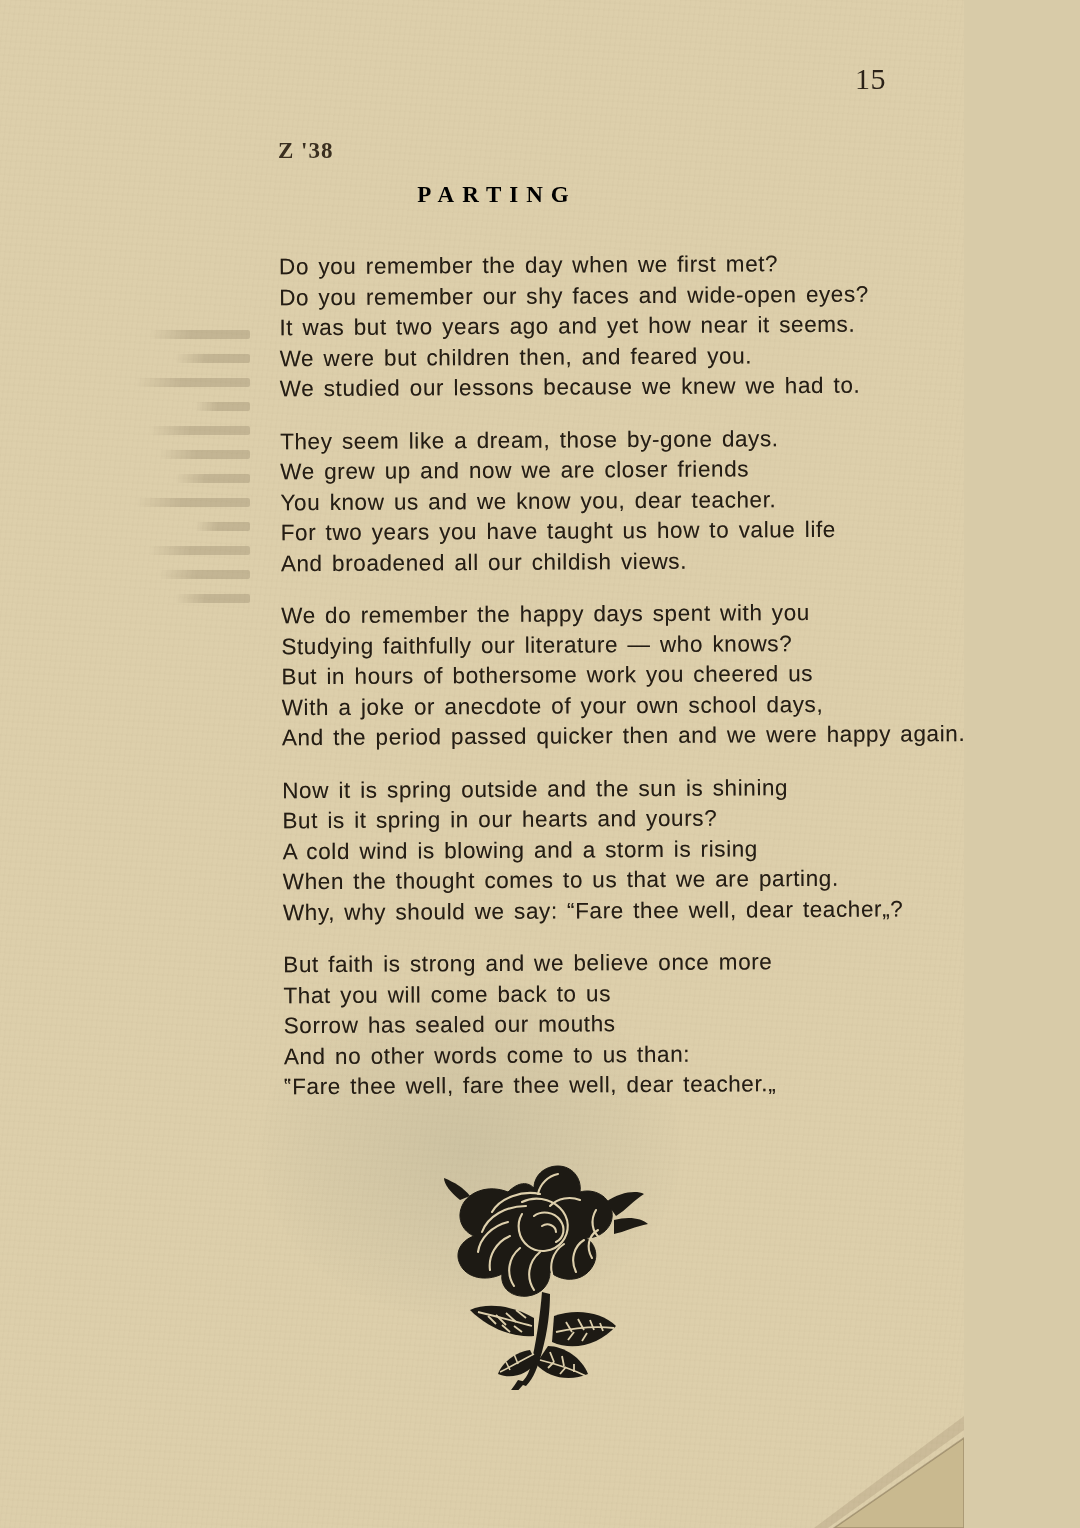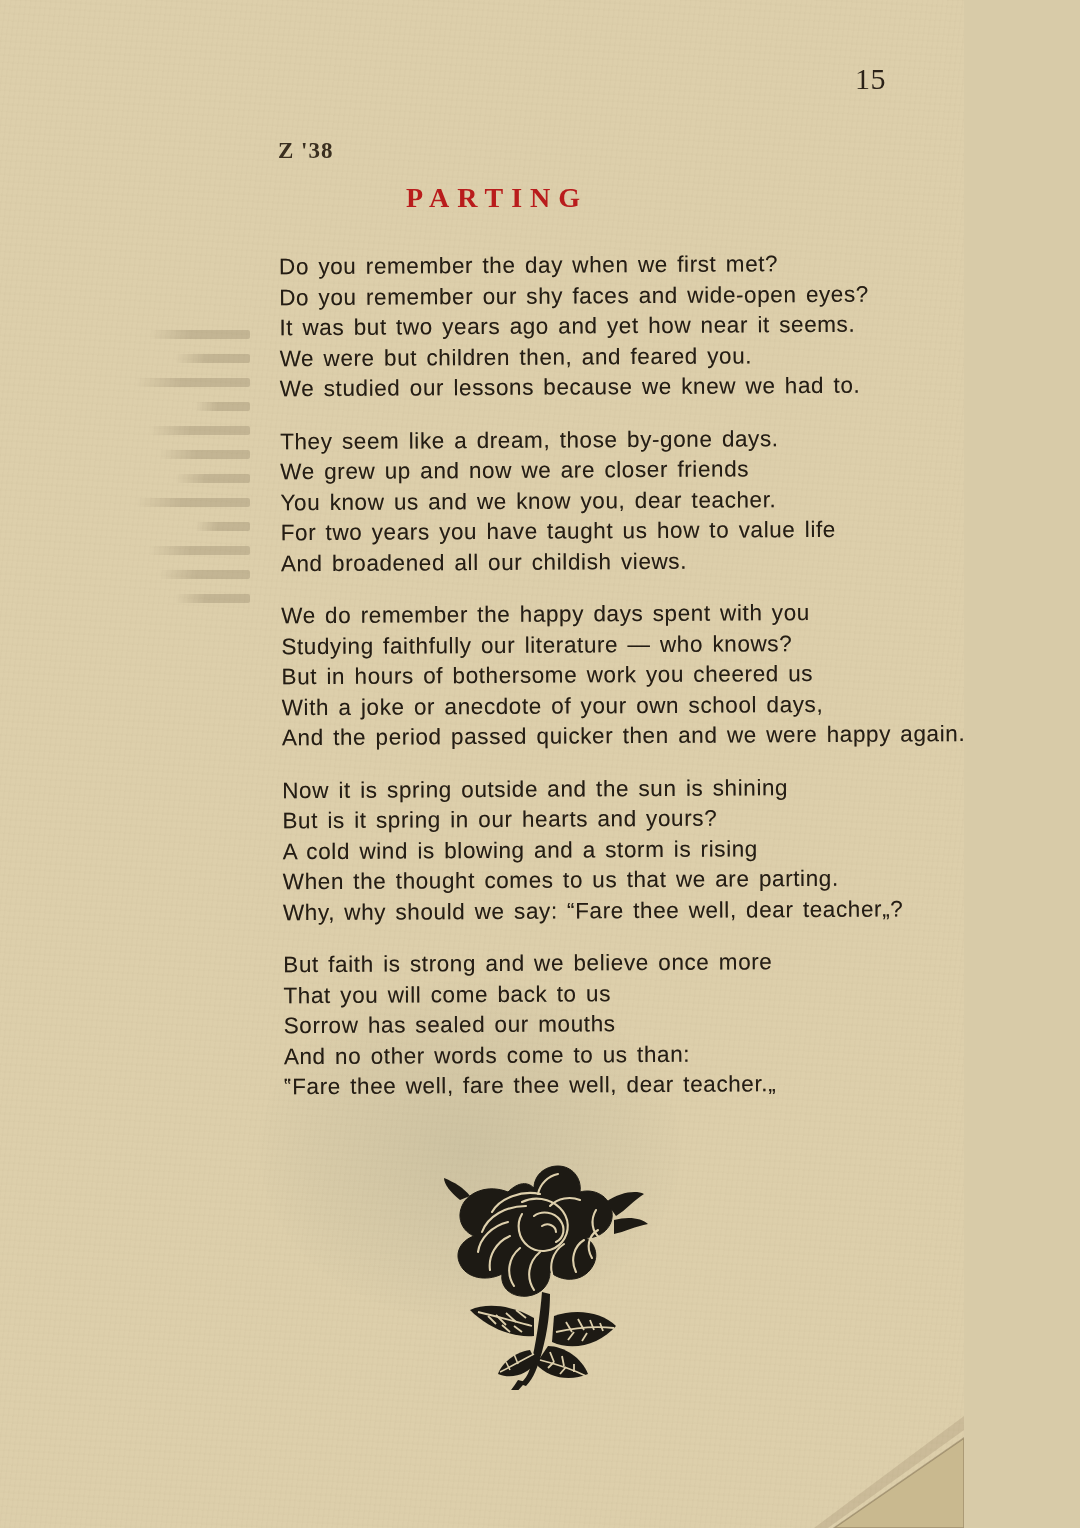--- a/index.html
+++ b/index.html
@@ -110,23 +110,23 @@
   }
 
   .poem-title {
     position: absolute;
     left: 0;
     right: 0;
     top: 182px;
     text-align: center;
     font-family: "Liberation Serif", serif;
     font-weight: bold;
-    font-size: 28px;
+    font-size: 23px;
     letter-spacing: 8px;
-    color: #b91c1c;
+    color: #000000;
     padding-left: 30px;
   }
 
   .poem {
     position: absolute;
     left: 280px;
     top: 250px;
     width: 730px;
     color: #241d14;
     font-family: "Liberation Sans", sans-serif;

